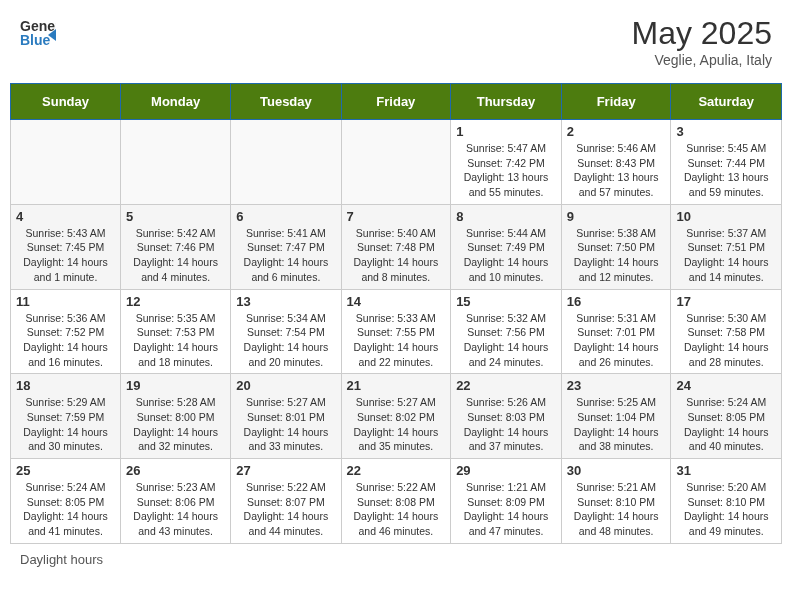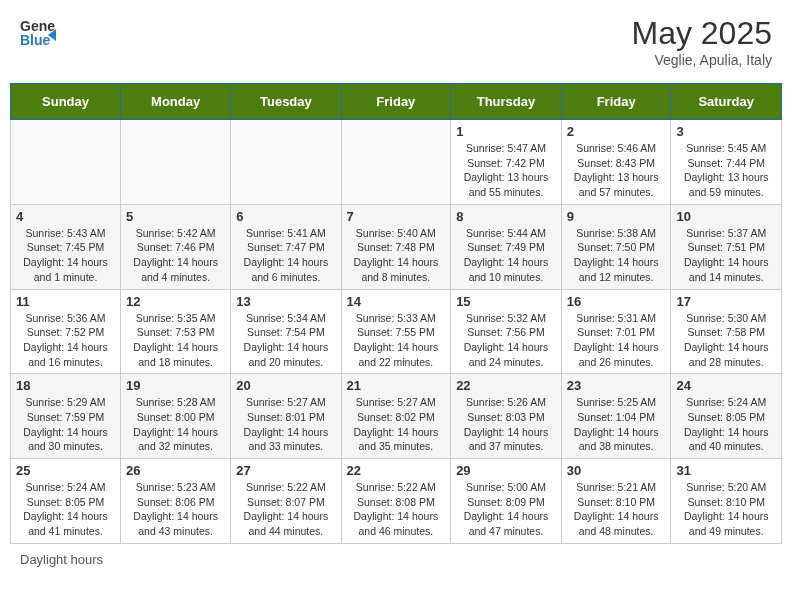--- a/index.html
+++ b/index.html
@@ -321,21 +321,21 @@
         </td>
         <td>
           <span class="day-number">22</span>
           <div class="day-info">Sunrise: 5:22 AM
 Sunset: 8:08 PM
 Daylight: 14 hours
 and 46 minutes.</div>
         </td>
         <td>
           <span class="day-number">29</span>
-          <div class="day-info">Sunrise: 5:00 AM
+          <div class="day-info">Sunrise: 1:21 AM
 Sunset: 8:09 PM
 Daylight: 14 hours
 and 47 minutes.</div>
         </td>
         <td>
           <span class="day-number">30</span>
           <div class="day-info">Sunrise: 5:21 AM
 Sunset: 8:10 PM
 Daylight: 14 hours
 and 48 minutes.</div>

